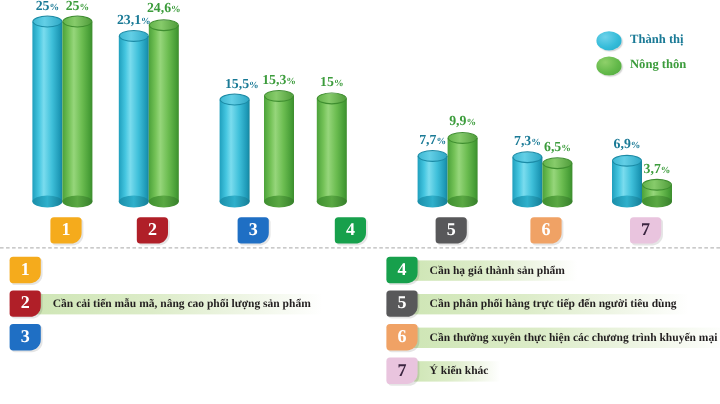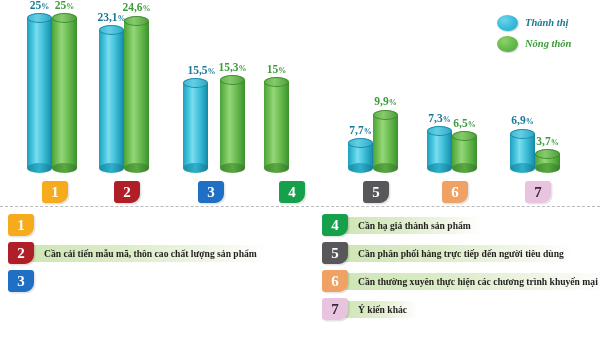--- a/index.html
+++ b/index.html
@@ -6,21 +6,21 @@
   body{
     width:600px;height:337px;
     background:#ffffff;
     font-family:"Liberation Serif", serif;
     position:relative;
     overflow:hidden;
   }
   #chart-area{position:absolute;left:0;top:0;width:600px;height:207px;}
 
   
-  #series-legend{position:absolute;left:497px;top:12px;font-style:italic;}
+  #series-legend{position:absolute;left:497px;top:23px;}
   .series-row{display:flex;align-items:center;height:21px;}
   .series-dot{width:21px;height:16px;border-radius:50%;margin-right:7px;
       box-shadow:1px 1px 1px rgba(0,0,0,.18);}
   .series-dot.blue{background:radial-gradient(ellipse at 35% 30%,#6ed2ea 0%,#35bcd9 55%,#23a8c6 100%);}
   .series-dot.green{background:radial-gradient(ellipse at 35% 30%,#8fd06a 0%,#63b94a 55%,#4da63c 100%);}
   .series-label{font-size:10.5px;font-weight:bold;}
   .series-label.blue{color:#1a7a96;}
   .series-label.green{color:#3c9c3c;}
 
   
@@ -162,21 +162,21 @@
               <div class="foot"></div>
               <div class="cap"></div>
             </div>
             <div class="val green">15<span class="pc">%</span></div>
           </div>
         </div>
         <div class="badge" style="background: rgb(23, 160, 76); color: rgb(255, 255, 255); bottom: -30px;">4</div>
       </div>
       <div class="group" style="left: 348px; width: 56px; height: 174px;">
         <div class="bars">
-          <div class="bar blue" style="height: 35px;">
+          <div class="bar blue" style="height: 48px;">
             <div class="cyl">
               <div class="body"></div>
               <div class="foot"></div>
               <div class="cap"></div>
             </div>
             <div class="val blue">7,7<span class="pc">%</span></div>
           </div>
           <div class="bar green" style="height: 63.36px; margin-top: 44px;">
             <div class="cyl">
               <div class="body"></div>
@@ -235,21 +235,21 @@
 
 <div id="separator"></div>
 
 <div id="items">
   <div class="col left">
       <div class="item">
         <div class="item-badge" style="background: rgb(245, 171, 28); color: rgb(255, 255, 255);">1</div>
       </div>
       <div class="item">
         <div class="item-badge" style="background: rgb(176, 31, 40); color: rgb(255, 255, 255);">2</div>
-        <div class="item-text">Cần cải tiến mẫu mã, thôn cao chất lượng sản phẩm</div>
+        <div class="item-text">Cần cải tiến mẫu mã, nâng cao phối lượng sản phẩm</div>
       </div>
       <div class="item">
         <div class="item-badge" style="background: rgb(31, 111, 196); color: rgb(255, 255, 255);">3</div>
       </div>
     </div>
   <div class="col right">
       <div class="item">
         <div class="item-badge" style="background: rgb(23, 160, 76); color: rgb(255, 255, 255);">4</div>
         <div class="item-text">Cần hạ giá thành sản phẩm</div>
       </div>

